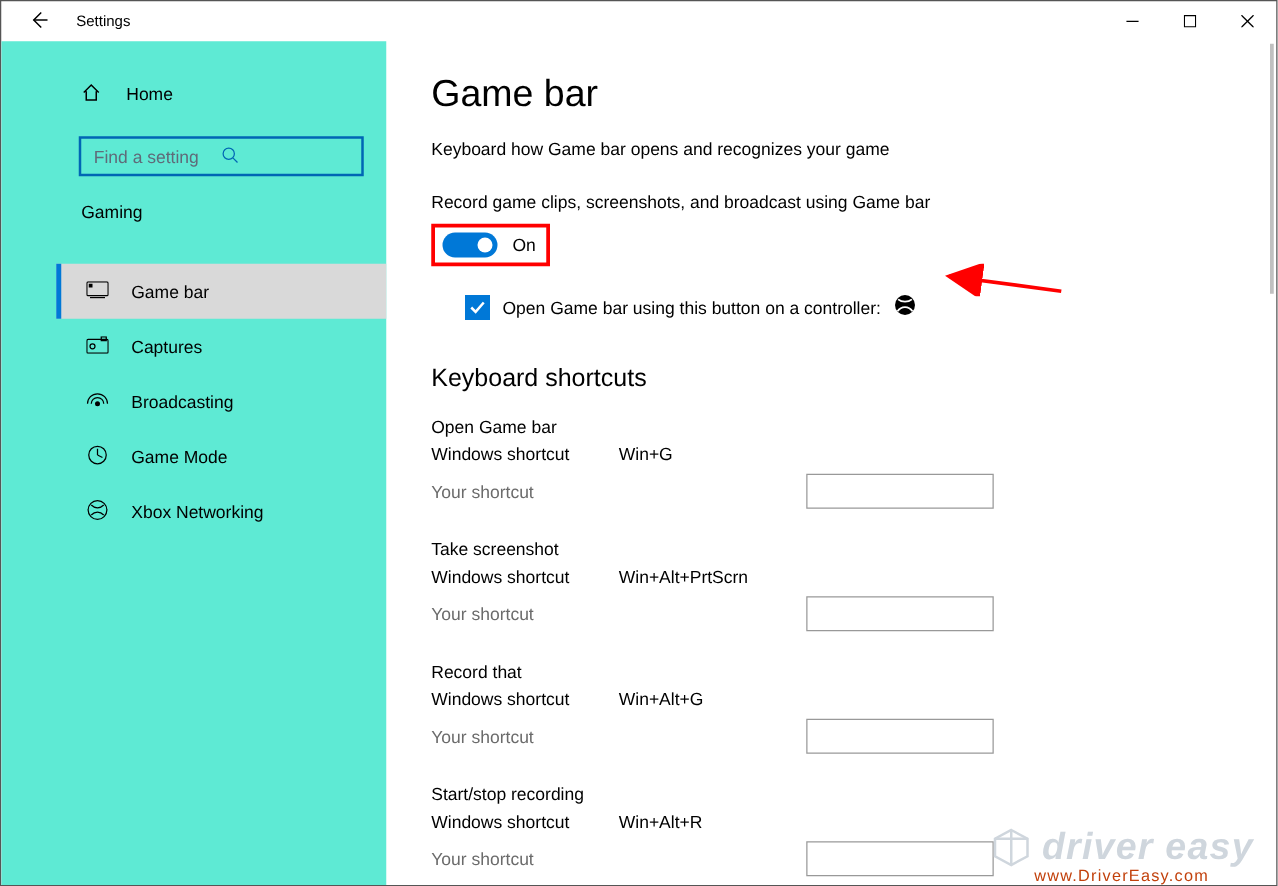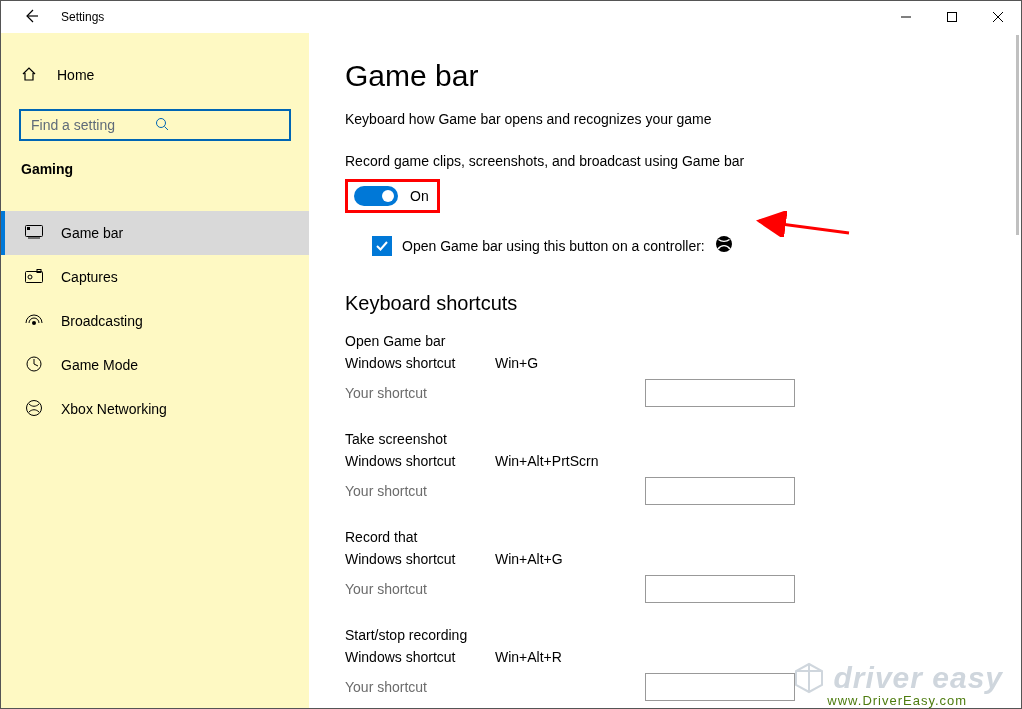--- a/index.html
+++ b/index.html
@@ -7,28 +7,28 @@
   .window { width: 1022px; height: 709px; border: 1px solid #555; background: #fff; position: relative; overflow: hidden; }
 
   .titlebar { height: 32px; display: flex; align-items: center; }
   .titlebar-left { display: flex; align-items: center; gap: 22px; padding-left: 22px; }
   .winctrls { margin-left: auto; display: flex; }
   .winbtn { width: 46px; height: 32px; display: flex; align-items: center; justify-content: center; }
   .winbtn svg { display:block; }
 
   .body { display: flex; height: calc(100% - 32px); }
 
-  .sidebar { width: 308px; background: #fef9c3; padding-top: 26px; }
+  .sidebar { width: 308px; background: #5eead4; padding-top: 26px; padding-left: 44px; }
   .home-row { display:flex; align-items:center; gap:20px; height:32px; padding-left: 20px; margin-bottom: 18px; }
 
   .search-wrap { margin: 0 18px 20px 18px; }
   .search-box { height: 32px; border: 2px solid #0066b4; display:flex; align-items:center; padding: 0 10px; color:#5f6b79; }
   .search-box span { flex:1; font-size:14px; }
 
-  .section-head { font-weight:700; padding-left: 20px; margin-bottom: 34px; font-size:14px;}
+  .section-head { font-weight:400; padding-left: 20px; margin-bottom: 34px; font-size:14px;}
 
   .nav-item { display:flex; align-items:center; gap:18px; height:44px; padding-left:20px; border-left:4px solid transparent; }
   .nav-item.active { background:#d9d9d9; border-left:4px solid #0078d7; }
 
   .main { flex:1; padding: 26px 0 0 36px; position:relative; }
   h1 { font-weight:300; font-size:30px; margin:0 0 18px 0; }
   .sub { font-size:14px; margin-bottom: 26px; }
   .label2 { font-size:14px; margin-bottom: 10px; }
 
   .toggle-row { display:flex; align-items:center; gap:12px; margin-bottom:22px; }
@@ -49,21 +49,21 @@
   .sc-input { width:150px; height:28px; border:1px solid #999; margin-left:150px; background:#fff; }
   .sc-your { display:flex; align-items:center; gap:0;}
   .sc-your .label { width:150px; color:#6b6b6b; }
 
   .scroll-ind { position:absolute; right:2px; top:2px; width:3px; height:200px; background:#c0c0c0; }
 
   .arrow { position:absolute; left:440px; top:178px; }
 
   .watermark { position:absolute; right:18px; bottom:0; text-align:center; pointer-events:none; }
   .wm-row1 { display:flex; align-items:center; gap:8px; font-style:italic; font-size:30px; color:#cfd6dd; font-weight:600; letter-spacing:1px; }
-  .wm-row2 { font-size:13px; color:#4d7c0f; margin-top:-2px; letter-spacing:1px;}
+  .wm-row2 { font-size:13px; color:#c2410c; margin-top:-2px; letter-spacing:1px;}
 </style>
 </head>
 <body>
 
 <div class="window">
 
   <div class="titlebar">
     <div class="titlebar-left">
       <span>
         <svg width="16" height="16" viewBox="0 0 16 16">

